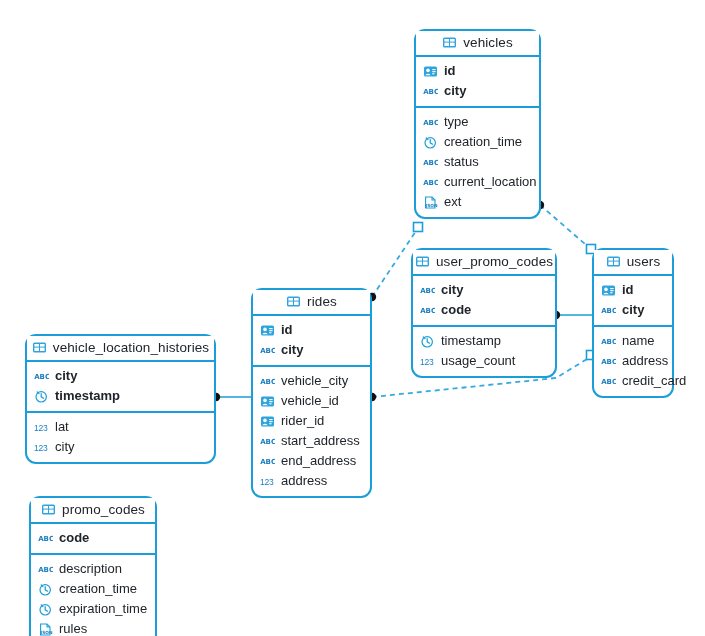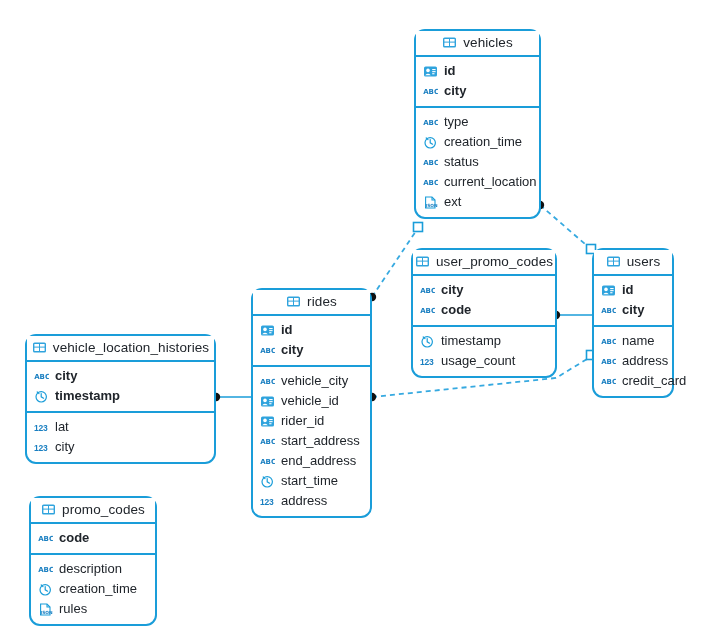--- a/index.html
+++ b/index.html
@@ -55,21 +55,21 @@
     width:15px;height:15px;
     flex:0 0 15px;
     display:inline-block;
     position:relative;
     line-height:0;
   }
   .ico svg{display:block;}
 
   .num-ico{
     flex:0 0 15px;width:15px;height:15px;
-    font-size:8.5px;font-weight:bold;
+    font-size:8.5px;font-weight:normal;
     color:#1a7fc1;
     line-height:16px;
     letter-spacing:-0.2px;
     text-align:left;
     font-family:"Liberation Sans", sans-serif;
   }
 
   
   .edge-dot{ fill:#111111; }
   .edge-sq{ fill:#ffffff; stroke:#1a9dd9; stroke-width:1.6; }
@@ -393,30 +393,20 @@
       </div>
       <div class="col-row">
         <span class="ico">
           <svg width="15" height="15" viewBox="0 0 15 15">
               <text x="0.2" y="10.4" font-family="DejaVu Sans, sans-serif" font-size="7" font-weight="bold" fill="#1a7fc1">ABC</text>
             </svg>
         </span>
         <span class="col-name">end_address</span>
       </div>
       <div class="col-row">
-        <span class="ico">
-          <svg width="15" height="15" viewBox="0 0 15 15">
-            <circle cx="7.2" cy="7.8" r="5.2" fill="#ffffff" stroke="#1a9dd9" stroke-width="1.2"></circle>
-            <path d="M7.2 4.6 L7.2 7.8 L9.6 9.2" stroke="#1a9dd9" stroke-width="1.2" fill="none" stroke-linecap="round"></path>
-            <path d="M3.2 3 L5 4.6" stroke="#1a9dd9" stroke-width="1.2" stroke-linecap="round"></path>
-          </svg>
-        </span>
-        <span class="col-name">start_time</span>
-      </div>
-      <div class="col-row">
         <span class="num-ico">123</span>
         <span class="col-name">address</span>
       </div>
     </div>
   </div>
 
   <div class="table-box" style="left:25px;top:334px;width:191px;">
     <div class="tbl-header">
       <span class="ico">
         <svg width="15" height="15" viewBox="0 0 15 15">
@@ -499,20 +489,30 @@
             <circle cx="7.2" cy="7.8" r="5.2" fill="#ffffff" stroke="#1a9dd9" stroke-width="1.2"></circle>
             <path d="M7.2 4.6 L7.2 7.8 L9.6 9.2" stroke="#1a9dd9" stroke-width="1.2" fill="none" stroke-linecap="round"></path>
             <path d="M3.2 3 L5 4.6" stroke="#1a9dd9" stroke-width="1.2" stroke-linecap="round"></path>
           </svg>
         </span>
         <span class="col-name">creation_time</span>
       </div>
       <div class="col-row">
         <span class="ico">
           <svg width="15" height="15" viewBox="0 0 15 15">
+            <circle cx="7.2" cy="7.8" r="5.2" fill="#ffffff" stroke="#1a9dd9" stroke-width="1.2"></circle>
+            <path d="M7.2 4.6 L7.2 7.8 L9.6 9.2" stroke="#1a9dd9" stroke-width="1.2" fill="none" stroke-linecap="round"></path>
+            <path d="M3.2 3 L5 4.6" stroke="#1a9dd9" stroke-width="1.2" stroke-linecap="round"></path>
+          </svg>
+        </span>
+        <span class="col-name">expiration_time</span>
+      </div>
+      <div class="col-row">
+        <span class="ico">
+          <svg width="15" height="15" viewBox="0 0 15 15">
             <path d="M2.6 2 H9 L12 5 V13 H2.6 Z" fill="#ffffff" stroke="#1a9dd9" stroke-width="1.1"></path>
             <path d="M9 2 V5 H12" fill="none" stroke="#1a9dd9" stroke-width="1.1"></path>
             <text x="2.6" y="11.6" font-family="DejaVu Sans, sans-serif" font-size="4.3" font-weight="bold" fill="#1a7fc1">JSON</text>
           </svg>
         </span>
         <span class="col-name">rules</span>
       </div>
     </div>
   </div>
 

